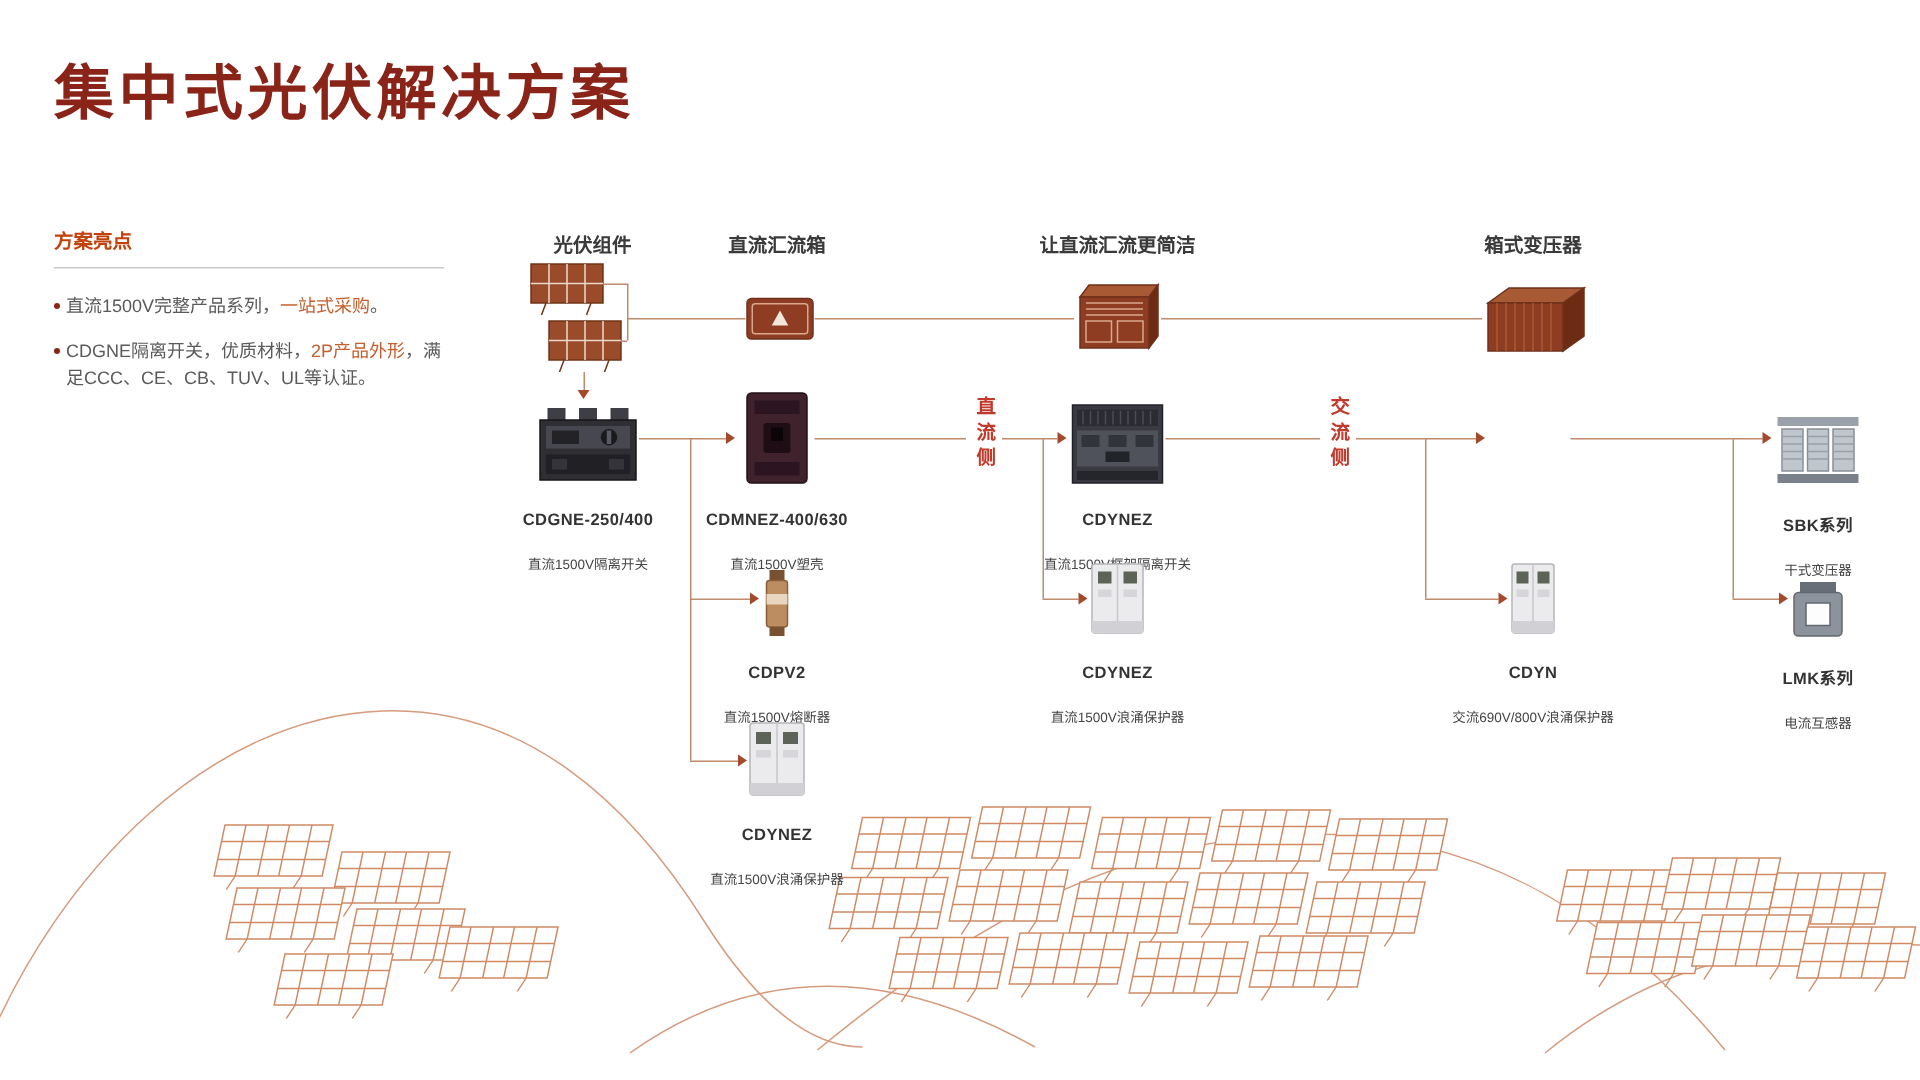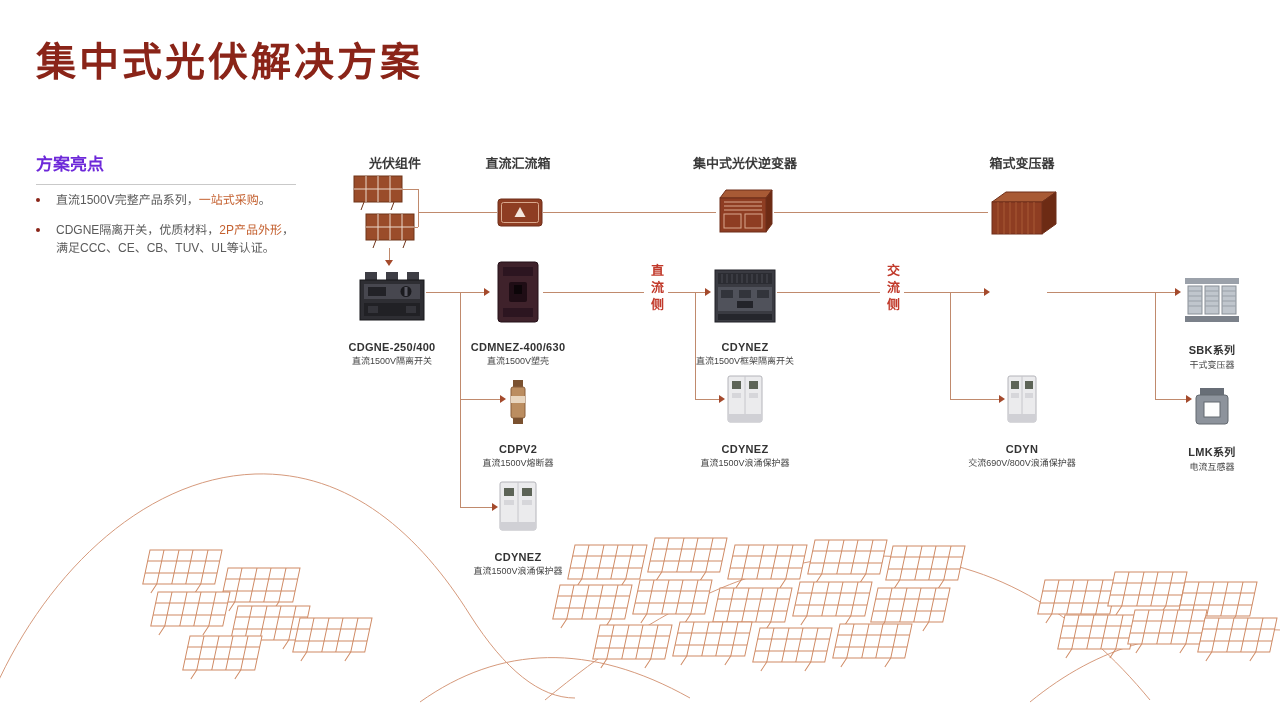--- a/index.html
+++ b/index.html
@@ -3,38 +3,38 @@
 <meta charset="utf-8">
 <style>
   *{margin:0;padding:0;box-sizing:border-box}
   html,body{background:#fff}
   body{font-family:"Liberation Sans","DejaVu Sans",sans-serif}
   .stage{position:relative;width:1280px;height:720px;background:#fff;overflow:hidden}
   .deco{position:absolute;left:0;top:430px;width:1280px;height:290px;z-index:0;pointer-events:none}
   .layer{position:absolute;left:0;top:0;width:1280px;height:720px;z-index:1}
   .title{position:absolute;left:36px;top:30px;font-size:40px;font-weight:bold;color:#8a2418;letter-spacing:3px}
   .hl{position:absolute;left:36px;top:150px;width:260px}
-  .hl-title{font-size:17px;font-weight:bold;color:#6d28d9;padding-bottom:9px;border-bottom:1px solid #c9c9c9;margin-bottom:6px}
-  .hl-item{display:flex;gap:16px;font-size:12px;color:#5a5a5a;line-height:1.55;margin-bottom:11px}
+  .hl-title{font-size:13px;font-weight:bold;color:#c2410c;padding-bottom:9px;border-bottom:1px solid #c9c9c9;margin-bottom:16px}
+  .hl-item{display:flex;gap:4px;font-size:12px;color:#5a5a5a;line-height:1.55;margin-bottom:11px}
   .dot{flex:0 0 auto;width:4px;height:4px;border-radius:50%;background:#8a2418;margin-top:7px}
   .em{color:#c4602f}
   .col-h{position:absolute;top:153px;font-size:13px;font-weight:bold;color:#3a3a3a;text-align:center}
   .icon-wrap{position:absolute}
   .hline,.vline{position:absolute;background:#c08a6d}
   .hline{height:1px}
   .vline{width:1px}
   .arr-r{position:absolute;width:0;height:0;border-left:6px solid #a44a2c;border-top:4px solid transparent;border-bottom:4px solid transparent}
   .arr-d{position:absolute;width:0;height:0;border-top:6px solid #a44a2c;border-left:4px solid transparent;border-right:4px solid transparent}
   .prod{position:absolute;width:130px;text-align:center}
   .pimg{display:flex;align-items:flex-end;justify-content:center}
   .r1 .pimg{height:64px}
   .r2 .pimg{height:54px}
   .r3 .pimg{height:56px}
   .pname{font-size:11px;font-weight:bold;color:#333;margin-top:17px;letter-spacing:.3px}
-  .pdesc{font-size:9px;color:#444;margin-top:1px}
+  .pdesc{font-size:9px;color:#444;margin-top:16px}
   .vtext{position:absolute;writing-mode:vertical-rl;text-orientation:upright;font-size:13px;font-weight:bold;color:#c13a2b;letter-spacing:4px}
 </style>
 </head>
 <body>
 
 <div class="stage">
 
   <svg class="deco" width="1280" height="290" viewBox="0 0 1280 290">
     <defs>
       <g id="dp">
@@ -90,21 +90,21 @@
         <span><span>直流1500V完整产品系列，</span><span class="em">一站式采购</span><span>。</span></span>
       </div>
       <div class="hl-item">
         <span class="dot"></span>
         <span><span>CDGNE隔离开关，优质材料，</span><span class="em">2P产品外形</span><span>，满足CCC、CE、CB、TUV、UL等认证。</span></span>
       </div>
     </div>
 
     <div class="col-h" style="left:340px;width:110px">光伏组件</div>
     <div class="col-h" style="left:455px;width:126px">直流汇流箱</div>
-    <div class="col-h" style="left:680px;width:130px">集中式光伏逆变器</div>
+    <div class="col-h" style="left:680px;width:130px">让直流汇流更简洁</div>
     <div class="col-h" style="left:955px;width:134px">箱式变压器</div>
 
     <div class="icon-wrap" style="left:352px;top:174px">
       <svg width="64" height="74" viewBox="0 0 64 74">
         <rect x="2" y="2" width="48" height="26" fill="#9a4c2a" stroke="#6f3419"></rect>
         <path d="M14,2 V28 M26,2 V28 M38,2 V28 M2,15 H50" stroke="#ecd9cb" fill="none"></path>
         <path d="M12,28 L9,36 M42,28 L39,36" stroke="#6f3419" fill="none"></path>
         <rect x="14" y="40" width="48" height="26" fill="#9a4c2a" stroke="#6f3419"></rect>
         <path d="M26,40 V66 M38,40 V66 M50,40 V66 M14,53 H62" stroke="#ecd9cb" fill="none"></path>
         <path d="M24,66 L21,74 M54,66 L51,74" stroke="#6f3419" fill="none"></path>

